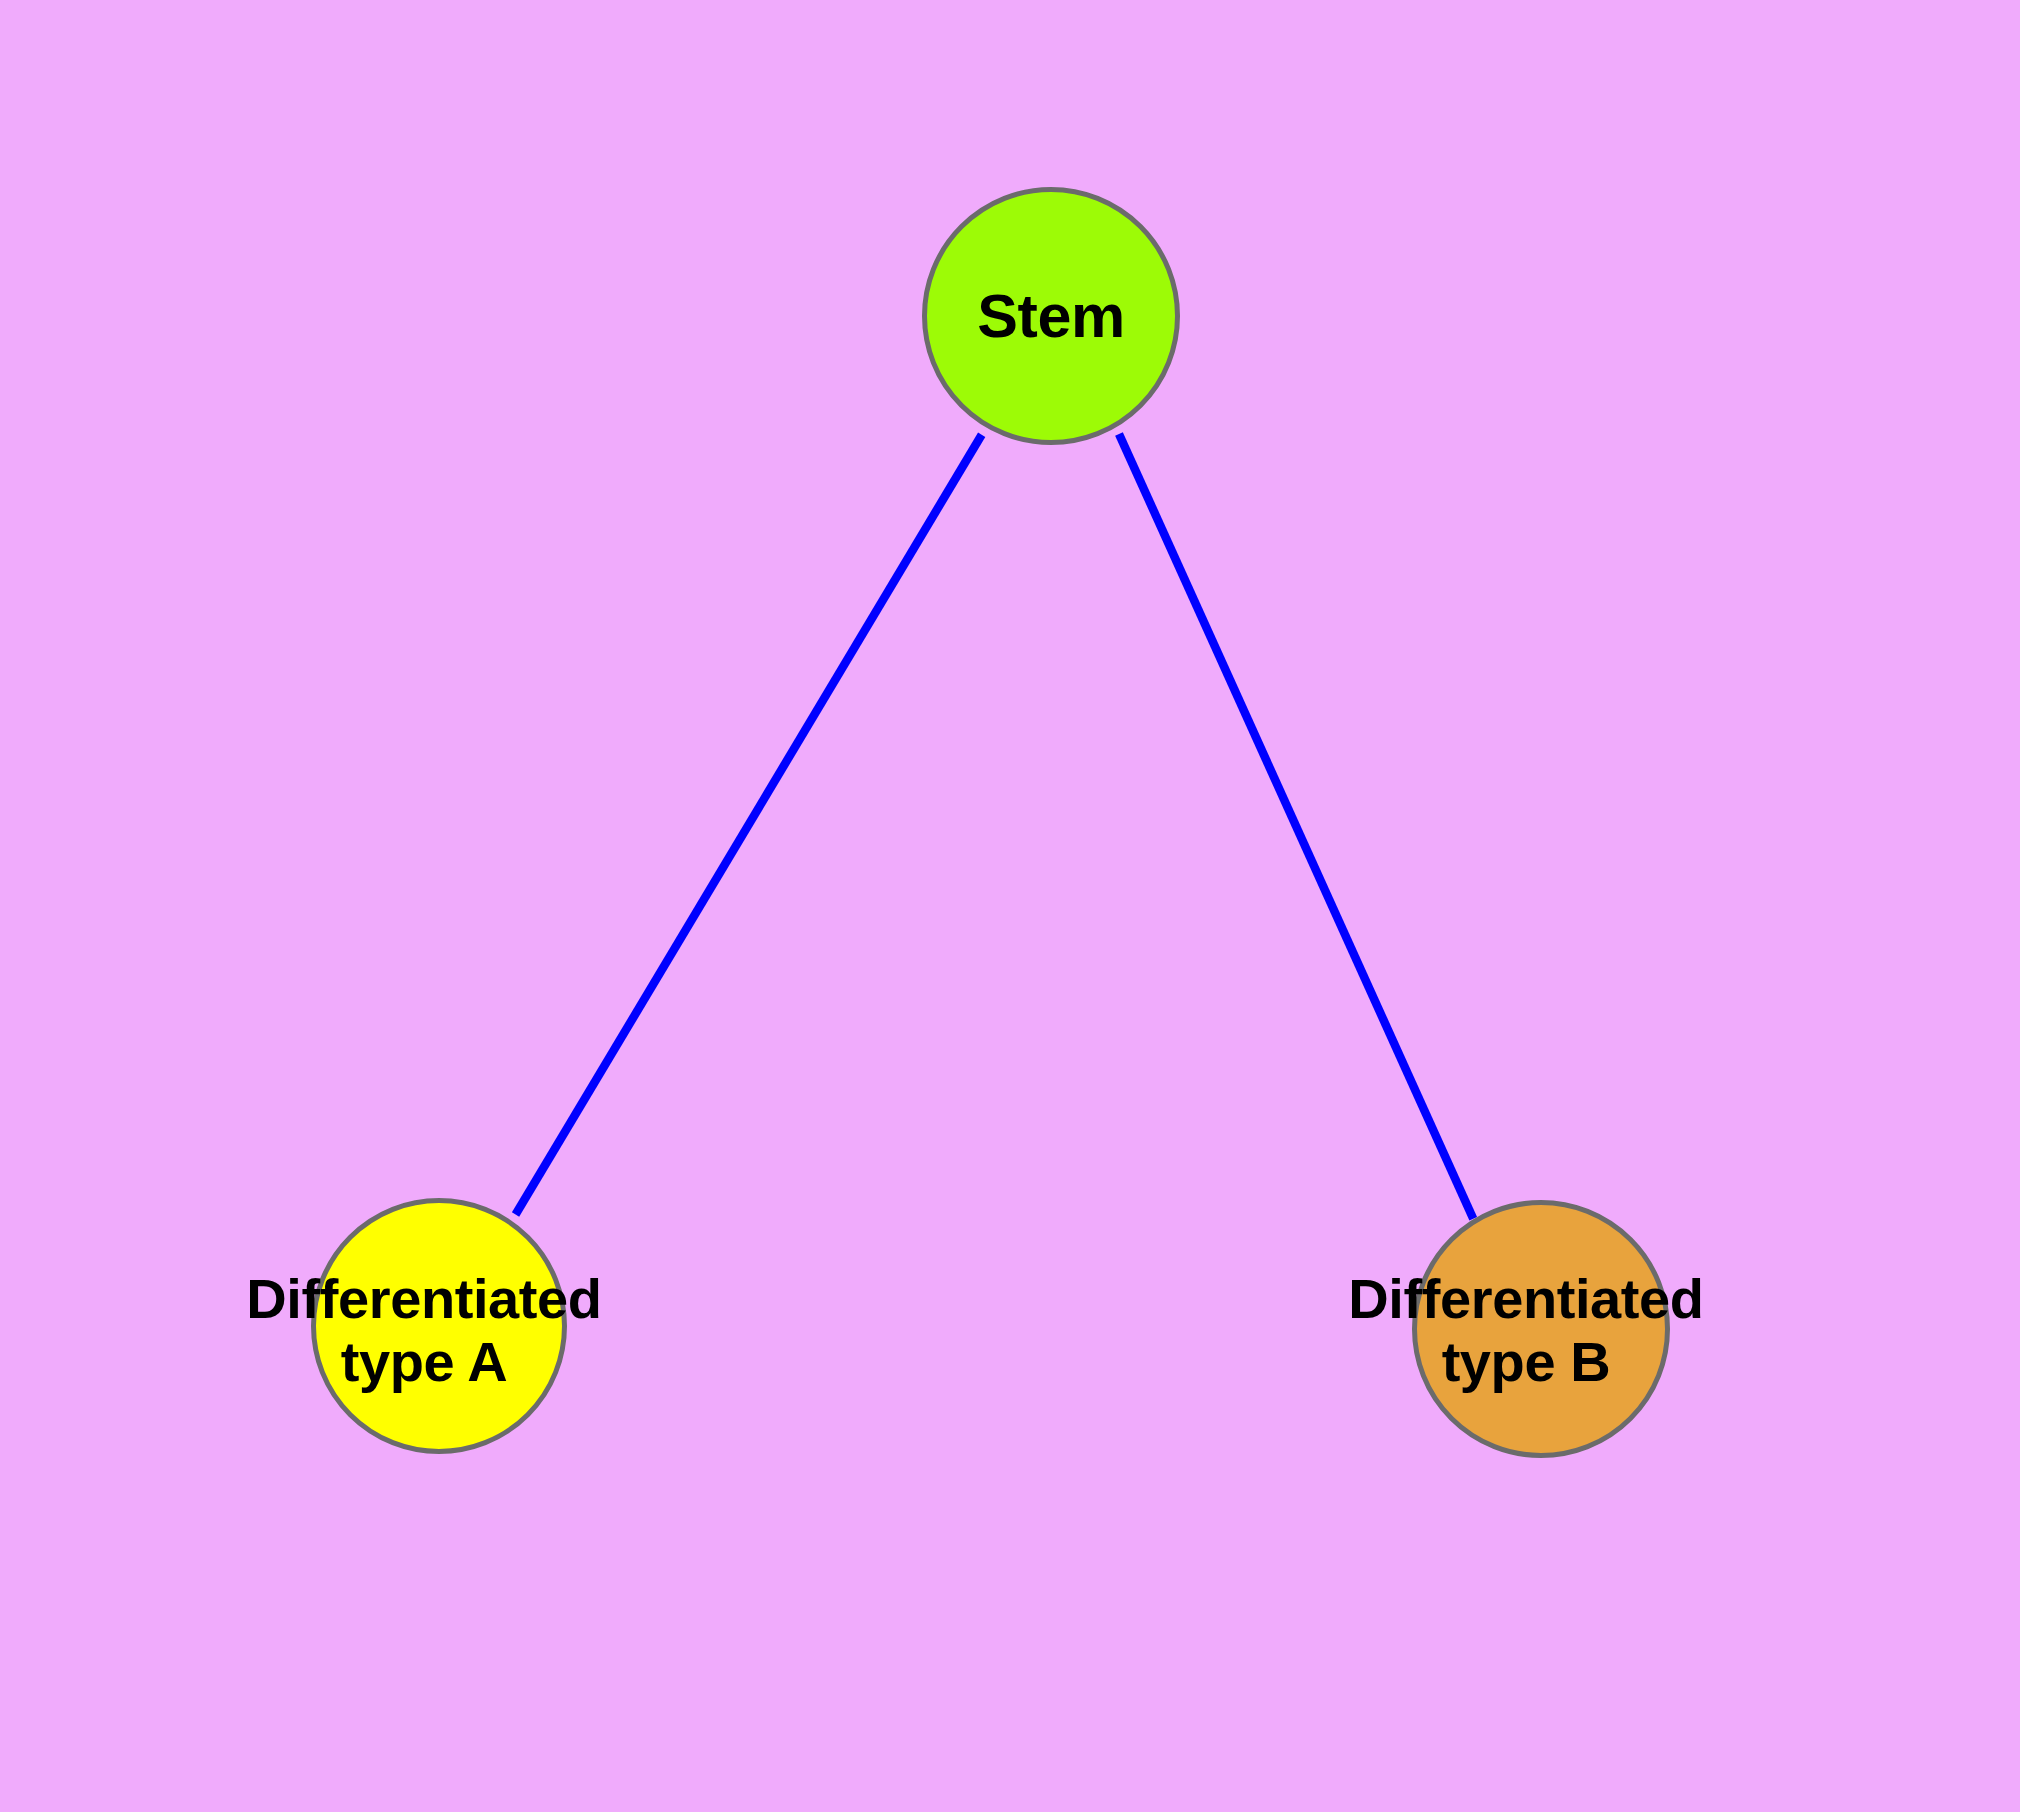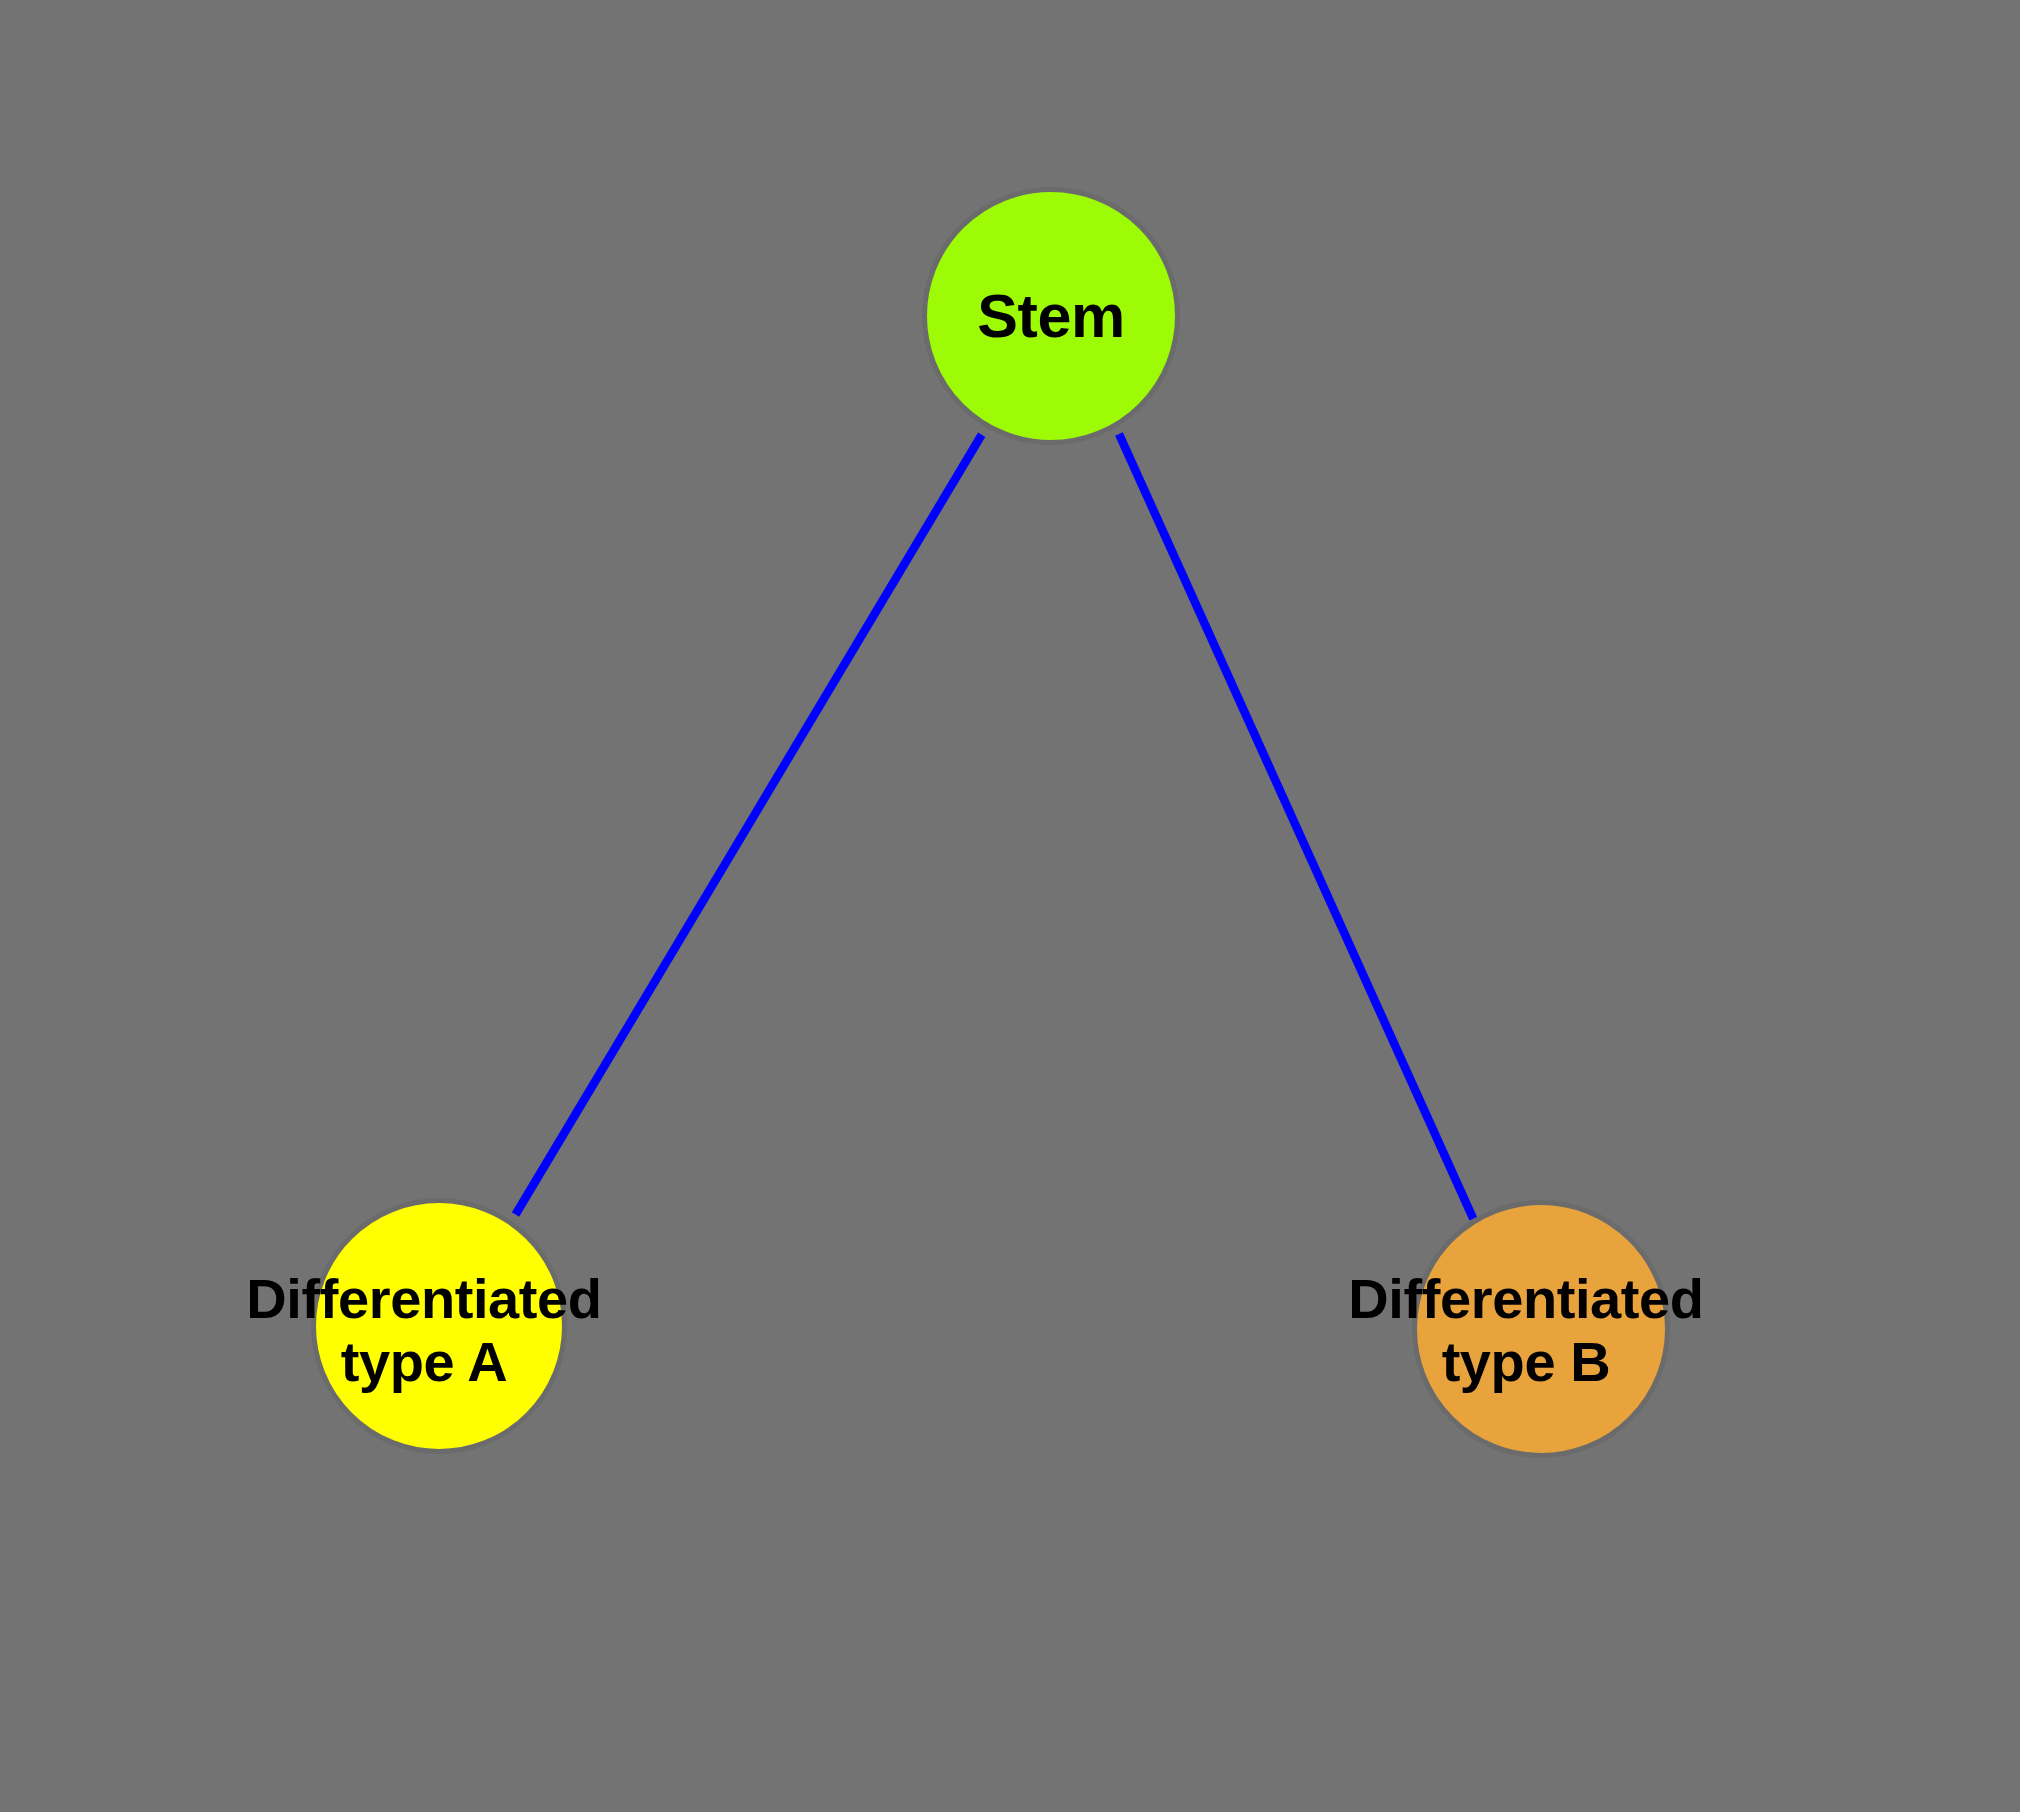--- a/index.html
+++ b/index.html
@@ -37,21 +37,21 @@
     color: #000000;
     line-height: 1.12;
     white-space: pre;
     letter-spacing: -0.4px;
     pointer-events: none;
   }
 </style>
 </head>
 <body>
 
-<div id="canvas" style="background: #737373;">
+<div id="canvas" style="background: #f0abfc;">
 
   <svg id="edge-layer" viewBox="0 0 2384 2138">
     <line class="graph-edge" x1="1158" y1="513" x2="608" y2="1433" stroke="#0000ff" stroke-width="10" stroke-linecap="butt"></line>
     <line class="graph-edge" x1="1320" y1="512" x2="1738" y2="1438" stroke="#0000ff" stroke-width="10" stroke-linecap="butt"></line>
   </svg>
 
   <div class="node" style="left: 1051px; top: 316px; width: 258px; height: 258px; background: rgb(157, 251, 6); border-color: rgb(107, 107, 107);"></div>
   <div class="node" style="left: 439px; top: 1326px; width: 256px; height: 256px; background: rgb(255, 255, 0); border-color: rgb(107, 107, 107);"></div>
   <div class="node" style="left: 1541px; top: 1329px; width: 258px; height: 258px; background: rgb(232, 163, 61); border-color: rgb(107, 107, 107);"></div>
 

